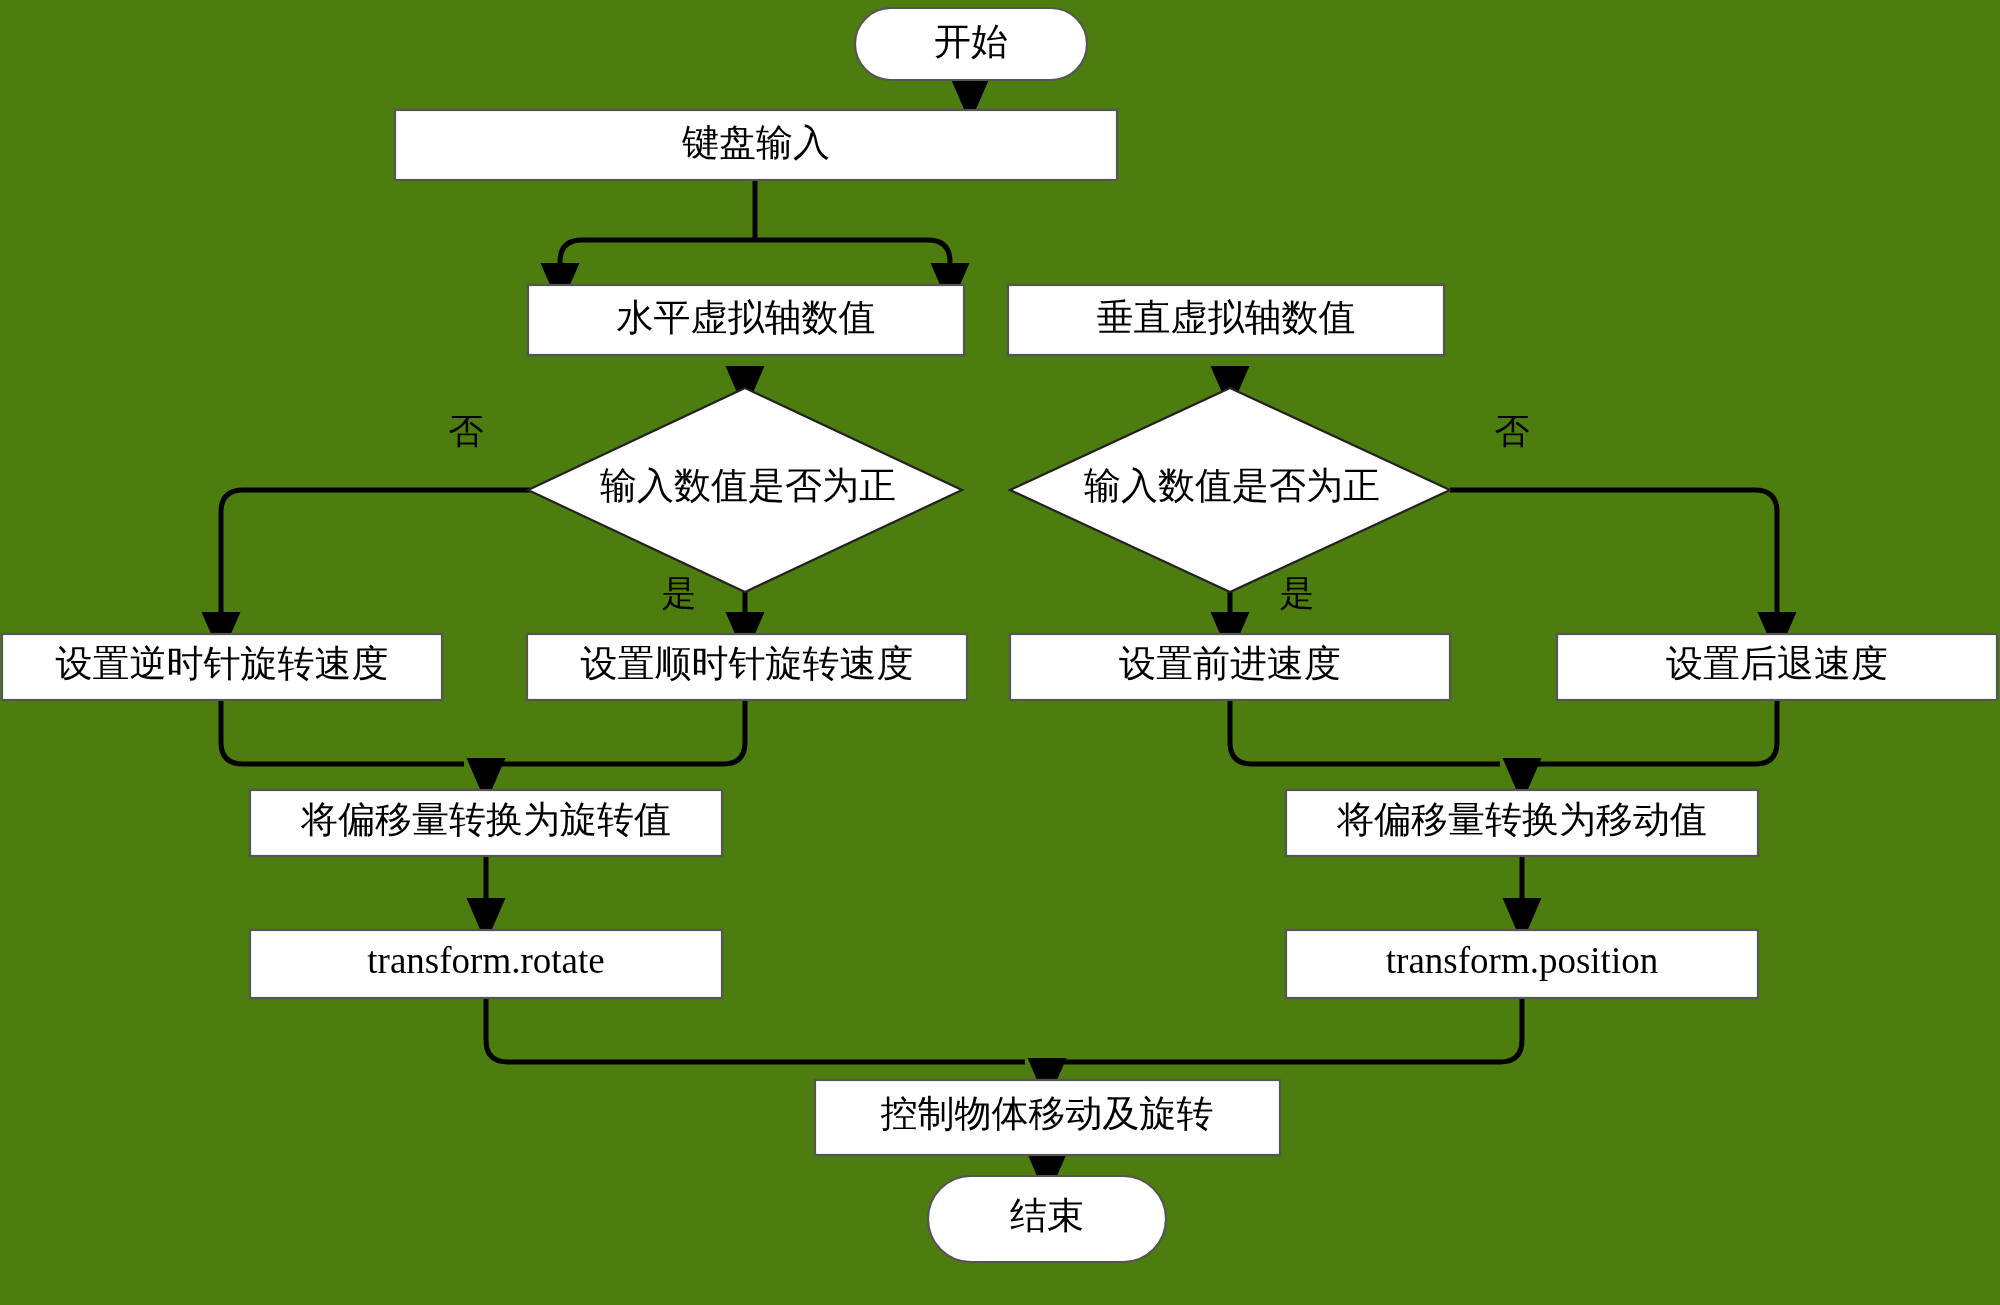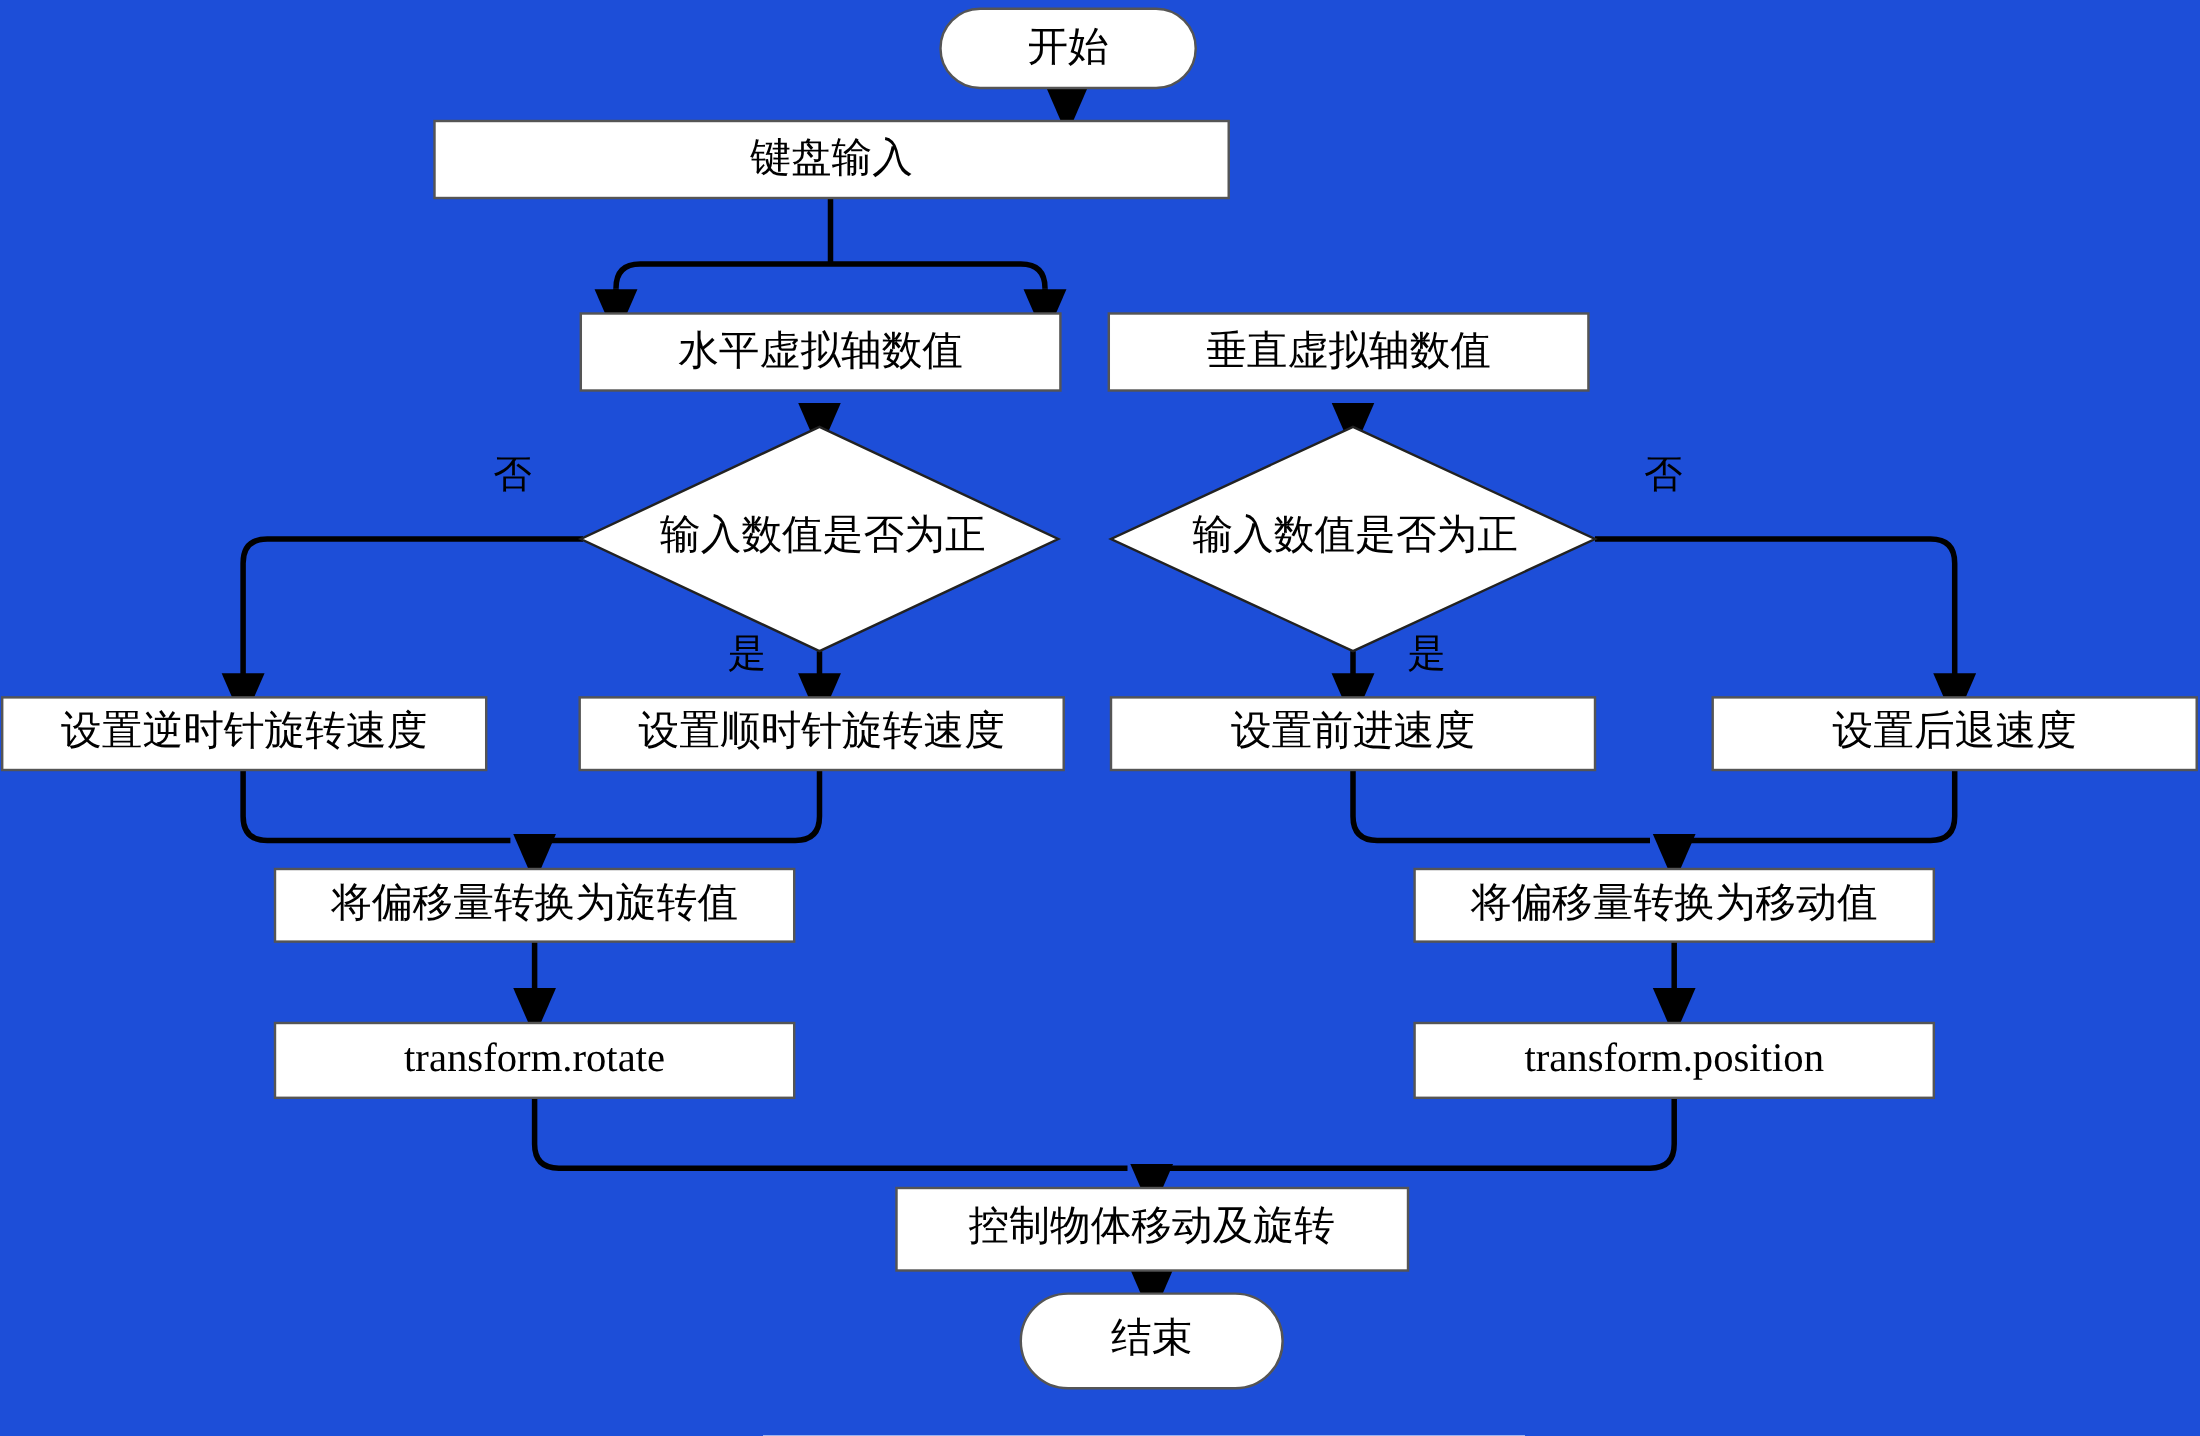--- a/index.html
+++ b/index.html
@@ -1,21 +1,21 @@
 <!DOCTYPE html>
 <html><head>
 <meta charset="utf-8">
 <style>
   html,body{margin:0;padding:0;background:#ffffff;}
   body{
     width:2000px;height:1305px;
     font-family:"Liberation Serif","DejaVu Serif",serif;
     overflow:hidden;
   }
-  #flow-root{position:relative;width:2000px;height:1305px;background:#1d4ed8;}
+  #flow-root{position:relative;width:2000px;height:1305px;background:#4d7c0f;}
   svg#flow-svg{position:absolute;left:0;top:0;width:2000px;height:1305px;display:block;}
   .node-box{fill:#ffffff;stroke:#555555;stroke-width:2.2;}
   .node-term{fill:#ffffff;stroke:#555555;stroke-width:2.2;}
   .node-diamond{fill:#ffffff;stroke:#222222;stroke-width:2.2;}
   .conn{fill:none;stroke:#000000;stroke-width:5;stroke-linecap:butt;stroke-linejoin:round;}
   .nlabel{
     font-family:"Liberation Serif","DejaVu Serif",serif;
     font-size:37px;fill:#000000;
     text-anchor:middle;dominant-baseline:middle;
   }

